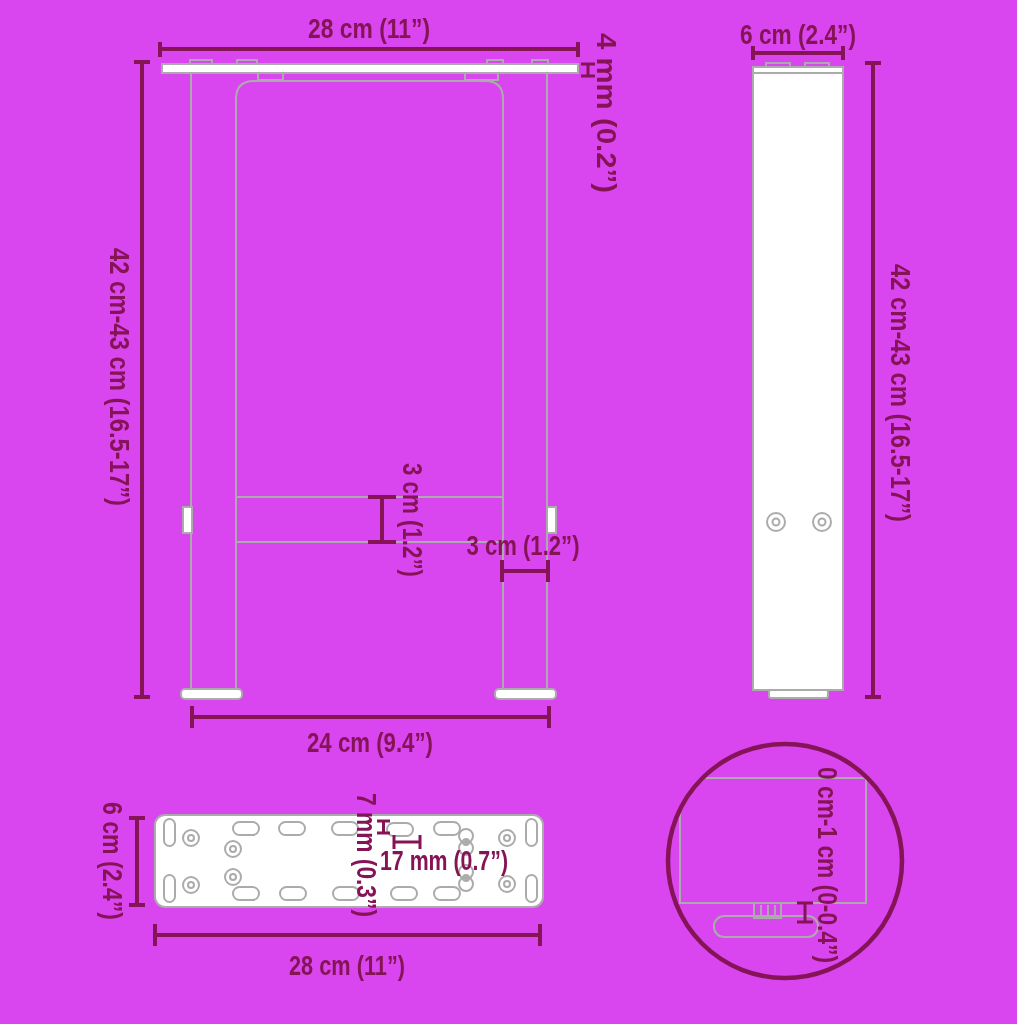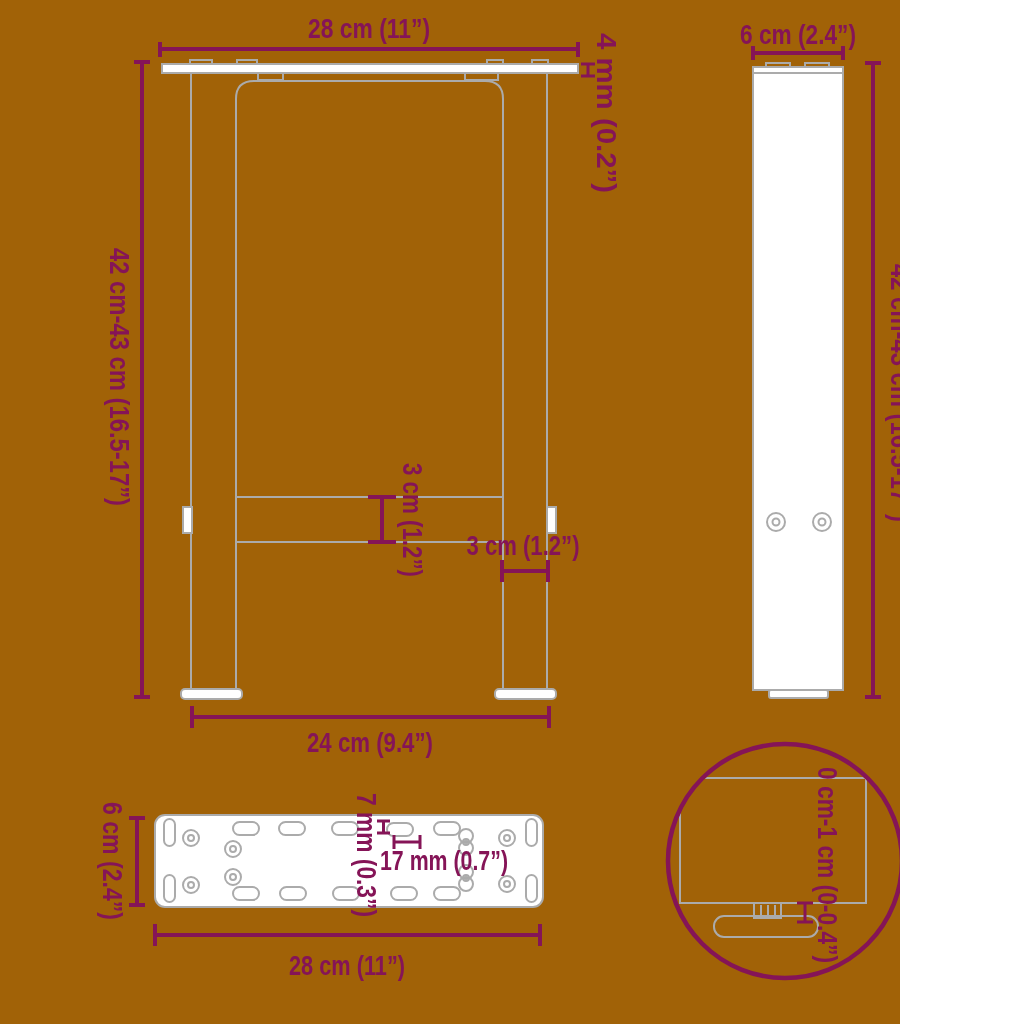--- a/index.html
+++ b/index.html
@@ -1,17 +1,17 @@
 <!DOCTYPE html>
 <html style="--accent: #851457; --outline: #ababab;"><head>
 <meta charset="utf-8">
 <style>
   :root { --accent:#851457; --outline:#ababab; }
   html,body { margin:0; padding:0; background:#ffffff; }
-  .stage { position:relative; width:900px; height:1024px; background:#a16207; overflow:hidden;text-align:right; }
+  .stage { position:relative; width:1017px; height:1024px; background:#d946ef; overflow:hidden;text-align:right; }
   svg { display:block; }
   .dim        { stroke:var(--accent); stroke-width:4;   fill:none; }
   .dim2       { stroke:var(--accent); stroke-width:3;   fill:none; }
   .detail-ring{ stroke:var(--accent); stroke-width:4.5; fill:none; }
   .part       { stroke:var(--outline); stroke-width:2;  fill:#ffffff; }
   .partline   { stroke:var(--outline); stroke-width:2;  fill:none; }
   .lbl        { fill:var(--accent); font:700 27px "Liberation Sans", sans-serif; }
 </style>
 </head>
 <body>

